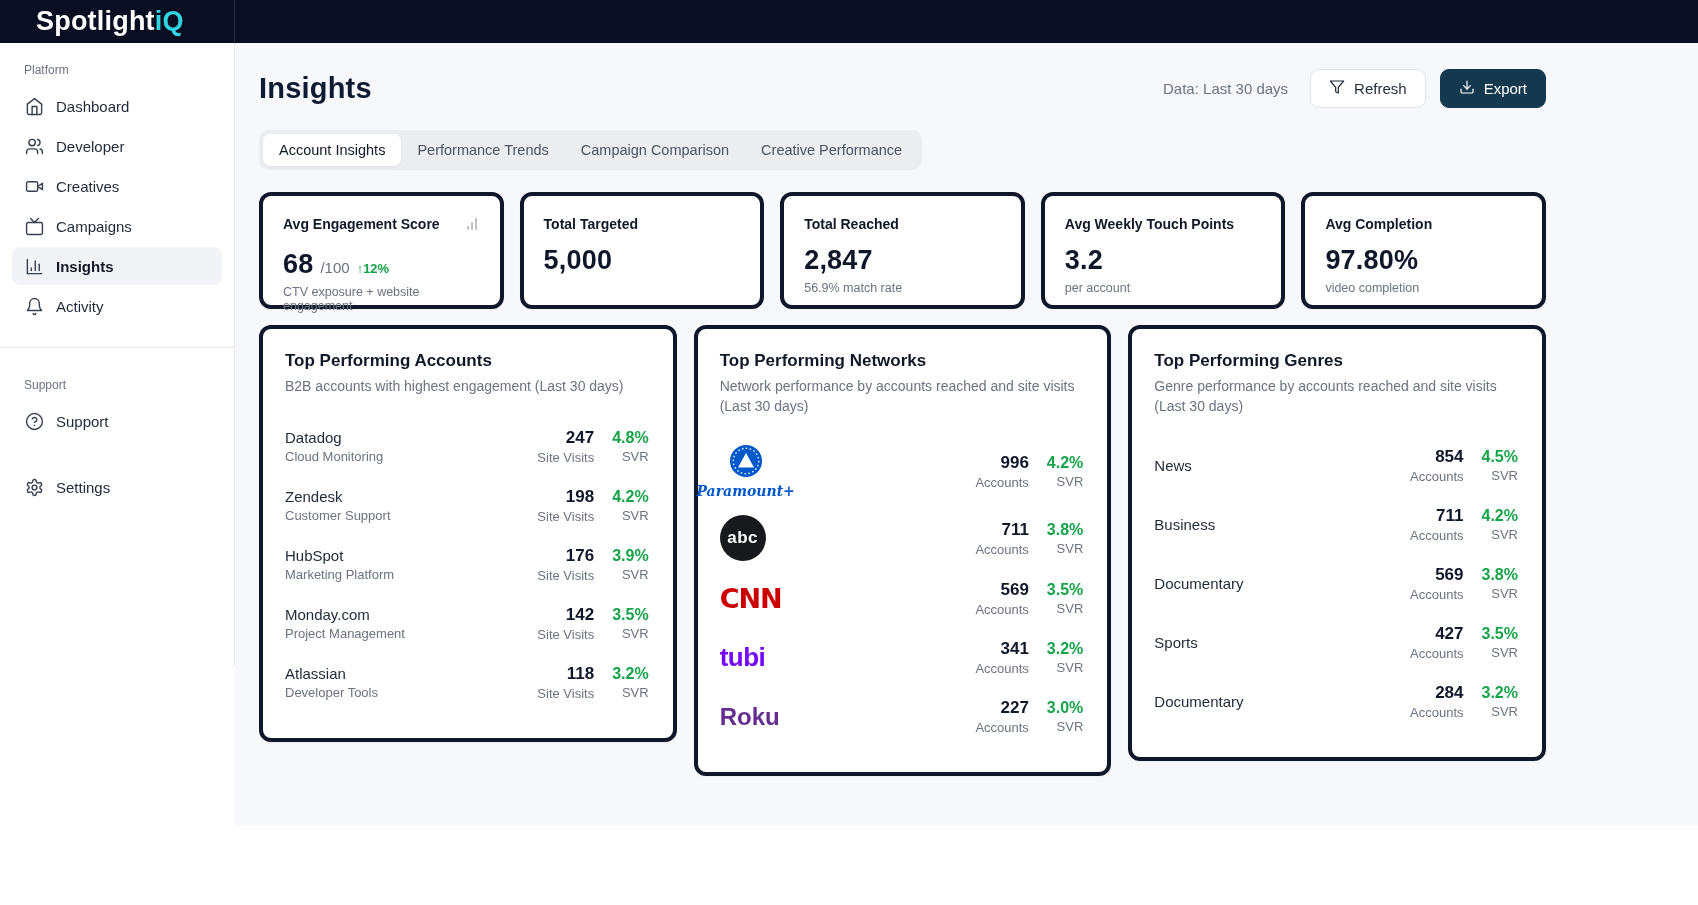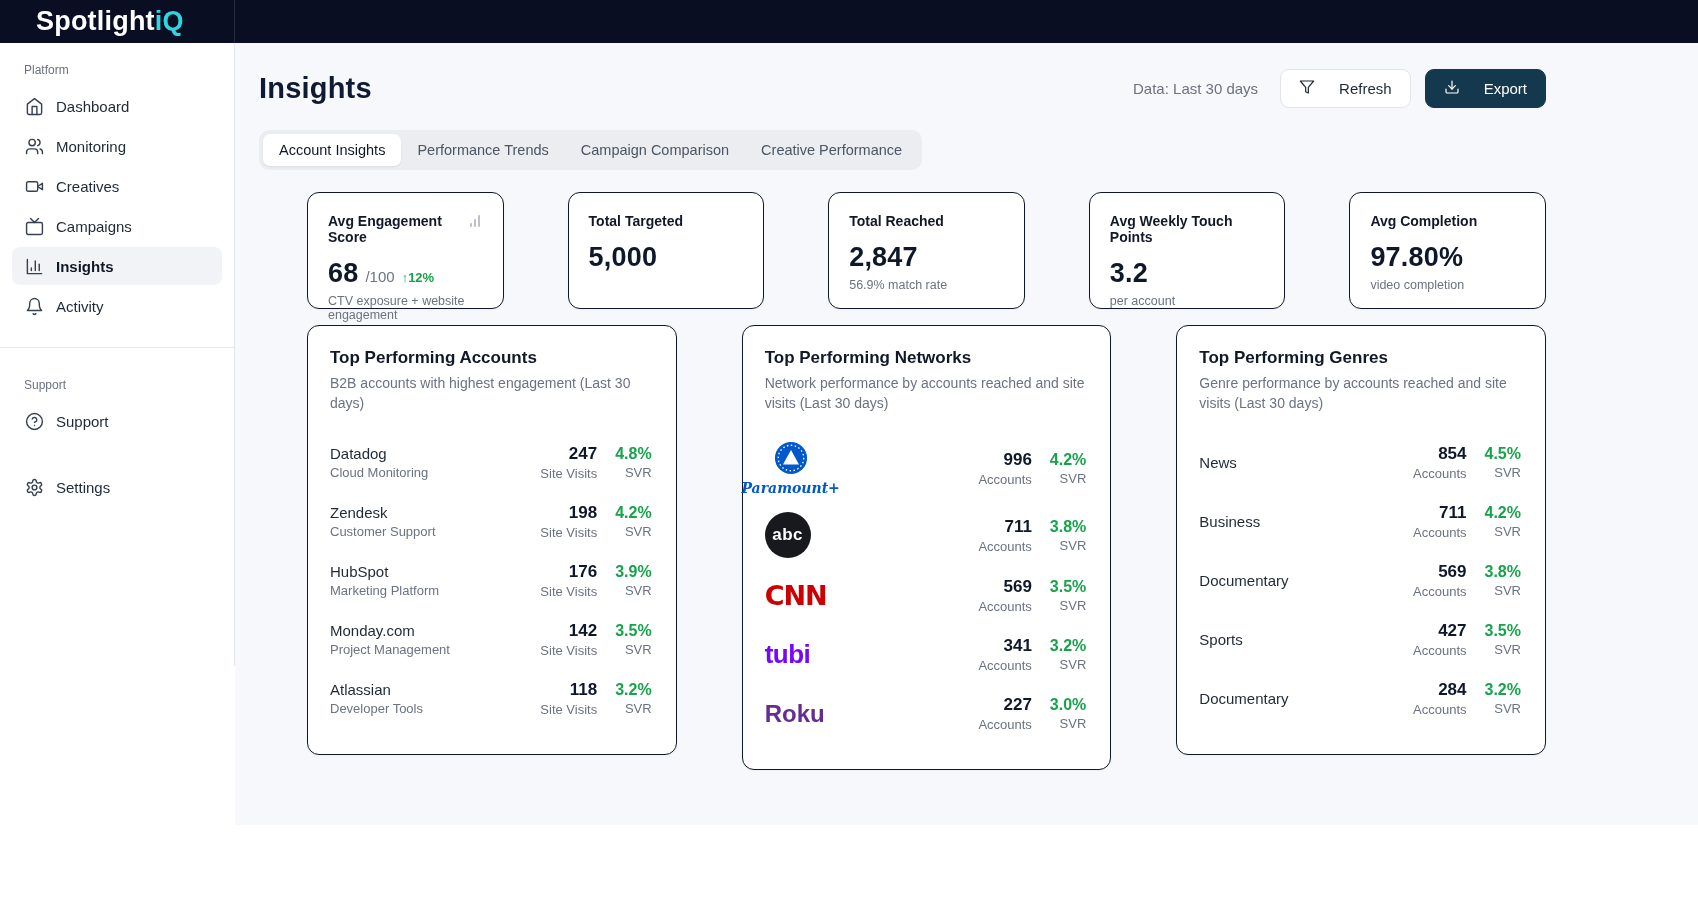--- a/index.html
+++ b/index.html
@@ -24,33 +24,33 @@
   .nicon { width:20px; height:20px; display:inline-flex; align-items:center; justify-content:center; color:#374151; }
   .nicon svg { width:19px; height:19px; }
   .sidebar-divider { border:none; border-top:1px solid #e5e7eb; margin:22px -12px 24px -12px; }
   .settings-gap { height:26px; }
 
   
   .page-head { display:flex; align-items:center; justify-content:space-between; }
   .page-title { font-size:29px; font-weight:800; color:#0f1b33; letter-spacing:.2px; }
   .head-right { display:flex; align-items:center; gap:14px; }
   .data-range { font-size:15px; color:#6b7280; margin-right:8px; }
-  .btn { display:inline-flex; align-items:center; gap:24px; font-size:15px; border-radius:9px; padding:9px 18px; cursor:pointer; font-family:inherit; }
+  .btn { display:inline-flex; align-items:center; gap:9px; font-size:15px; border-radius:9px; padding:9px 18px; cursor:pointer; font-family:inherit; }
   .btn svg { width:16px; height:16px; }
   .btn-refresh { background:#ffffff; border:1px solid #e2e5e9; color:#1f2937; }
   .btn-export { background:#14384e; border:1px solid #14384e; color:#ffffff; font-weight:500; }
 
   
   .tabs { display:inline-flex; background:#ecedf1; border-radius:10px; padding:4px; margin-top:22px; }
   .tab { font-size:14.5px; color:#4b5563; padding:8px 16px; border-radius:7px; cursor:pointer; white-space:nowrap; }
   .tab.active { background:#ffffff; color:#111827; font-weight:500; box-shadow:0 1px 2px rgba(16,24,40,.08); }
 
   
   .kpi-row { display:grid; grid-template-columns:repeat(5,1fr); gap:16px; margin-top:22px; }
-  .card { background:#ffffff; border:1px solid #0f172a; border-radius:12px; box-shadow:0 1px 2px rgba(16,24,40,.04);margin-left:48px; }
+  .card { background:#ffffff; border:4px solid #0f172a; border-radius:12px; box-shadow:0 1px 2px rgba(16,24,40,.04); }
   .kpi { padding:20px 20px 16px 20px; height:117px; }
   .kpi-top { display:flex; align-items:flex-start; justify-content:space-between; }
   .kpi-title { font-size:14px; font-weight:700; color:#111827; }
   .kpi-icon { color:#9ca3af; }
   .kpi-icon svg { width:16px; height:16px; }
   .kpi-value-row { display:flex; align-items:baseline; gap:7px; margin-top:13px; }
   .kpi-value { font-size:27px; font-weight:700; color:#0f172a; letter-spacing:.2px; }
   .kpi-suffix { font-size:15px; color:#6b7280; }
   .kpi-delta { font-size:13px; font-weight:600; color:#16a34a; }
   .kpi-sub { font-size:12.5px; color:#6b7280; margin-top:5px; }
@@ -108,21 +108,21 @@
     </div>
     <div class="nav-item">
       <span class="nicon">
           <svg viewBox="0 0 24 24" fill="none" stroke="currentColor" stroke-width="1.8" stroke-linecap="round" stroke-linejoin="round">
             <path d="M16 21v-2a4 4 0 0 0-4-4H6a4 4 0 0 0-4 4v2"></path>
             <circle cx="9" cy="7" r="4"></circle>
             <path d="M22 21v-2a4 4 0 0 0-3-3.87"></path>
             <path d="M16 3.13a4 4 0 0 1 0 7.75"></path>
           </svg>
         </span>
-      <span>Monitoring</span>
+      <span>Developer</span>
     </div>
     <div class="nav-item">
       <span class="nicon">
           <svg viewBox="0 0 24 24" fill="none" stroke="currentColor" stroke-width="1.8" stroke-linecap="round" stroke-linejoin="round">
             <path d="m22 8-6 4 6 4V8Z"></path>
             <rect x="2" y="6" width="14" height="12" rx="2"></rect>
           </svg>
         </span>
       <span>Creatives</span>
     </div>

